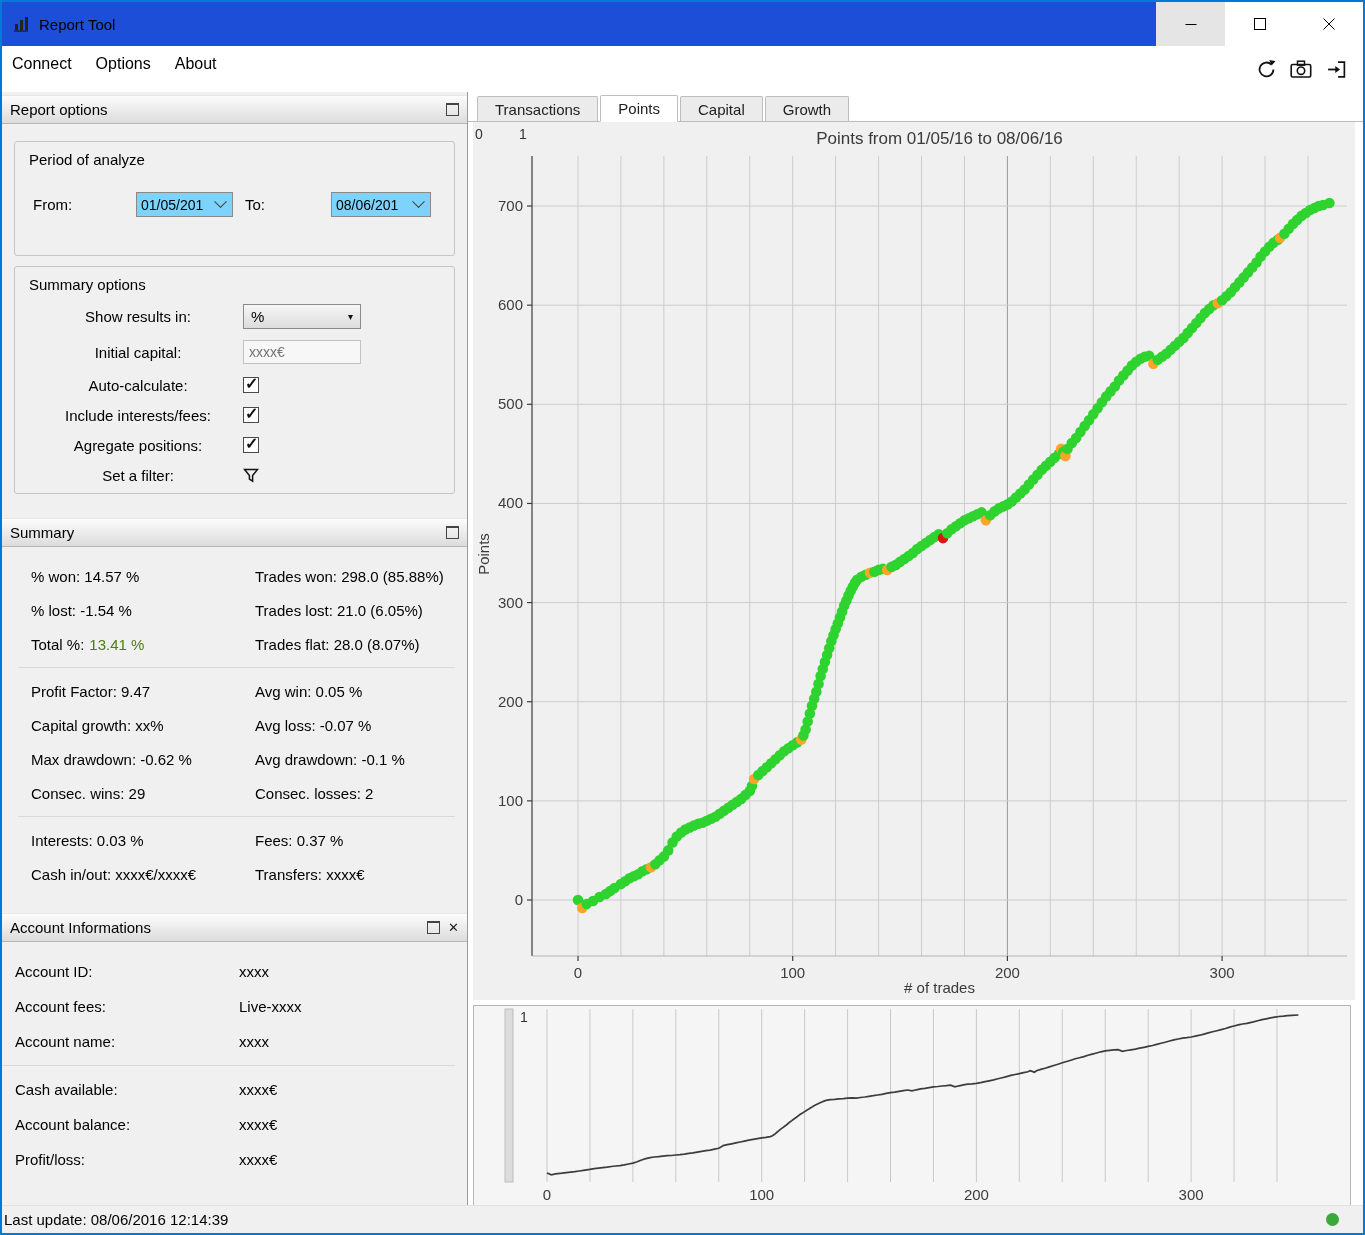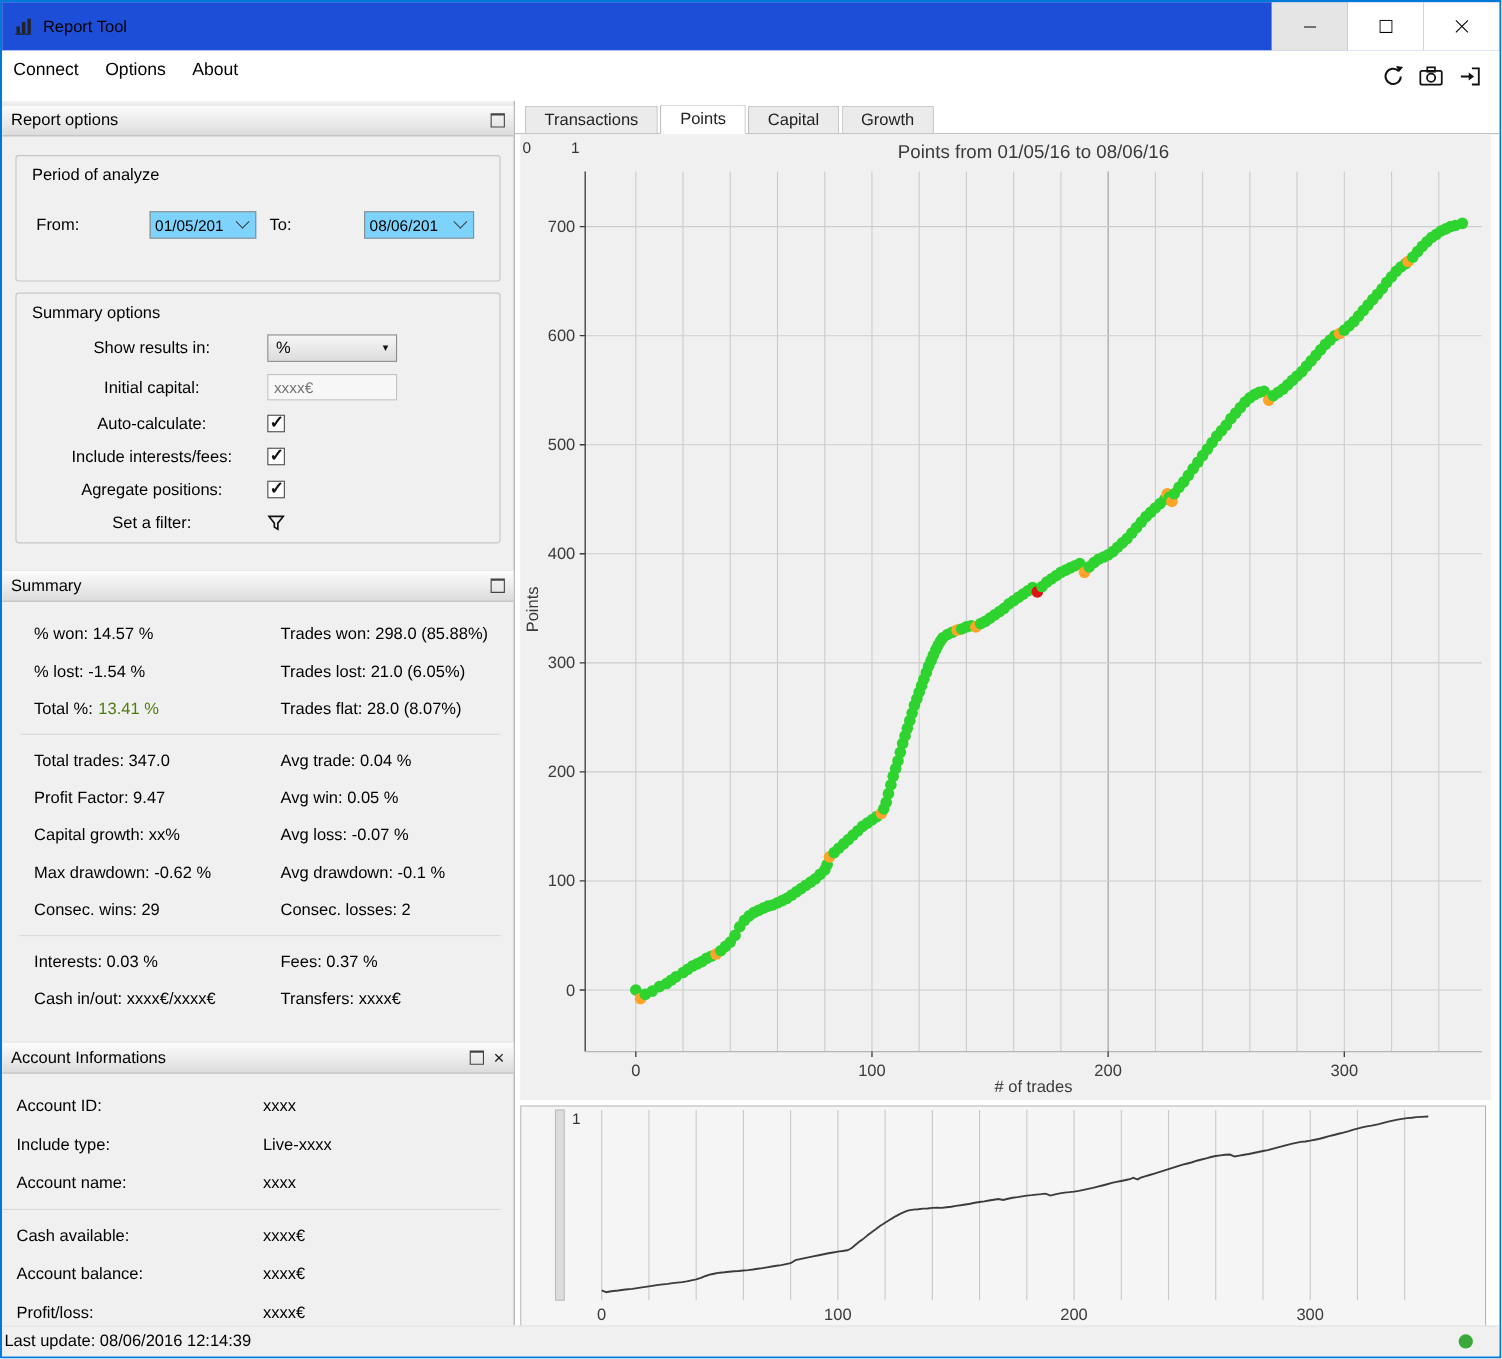--- a/index.html
+++ b/index.html
@@ -220,24 +220,20 @@
         <span>Trades lost: 21.0 (6.05%)</span>
       </div>
       <div class="srow">
         <span class="l">
           <span>Total %:</span><span class="green-val" style="color: #4d7c0f; text-align: right;">13.41 %</span>
         </span>
         <span>Trades flat: 28.0 (8.07%)</span>
       </div>
       <div class="sep"></div>
       <div class="srow">
-        <span class="l">Total trades: 347.0</span>
-        <span>Avg trade: 0.04 %</span>
-      </div>
-      <div class="srow">
         <span class="l">Profit Factor: 9.47</span>
         <span>Avg win: 0.05 %</span>
       </div>
       <div class="srow">
         <span class="l">Capital growth: xx%</span>
         <span>Avg loss: -0.07 %</span>
       </div>
       <div class="srow">
         <span class="l">Max drawdown: -0.62 %</span>
         <span>Avg drawdown: -0.1 %</span>
@@ -264,21 +260,21 @@
         <span class="hdr-close">✕</span>
       </span>
     </div>
 
     <div class="account-rows">
       <div class="arow">
         <span class="l">Account ID:</span>
         <span>xxxx</span>
       </div>
       <div class="arow">
-        <span class="l">Include type:</span>
+        <span class="l">Account fees:</span>
         <span>Live-xxxx</span>
       </div>
       <div class="arow">
         <span class="l">Account name:</span>
         <span>xxxx</span>
       </div>
       <div class="sep"></div>
       <div class="arow">
         <span class="l">Cash available:</span>
         <span>xxxx€</span>

